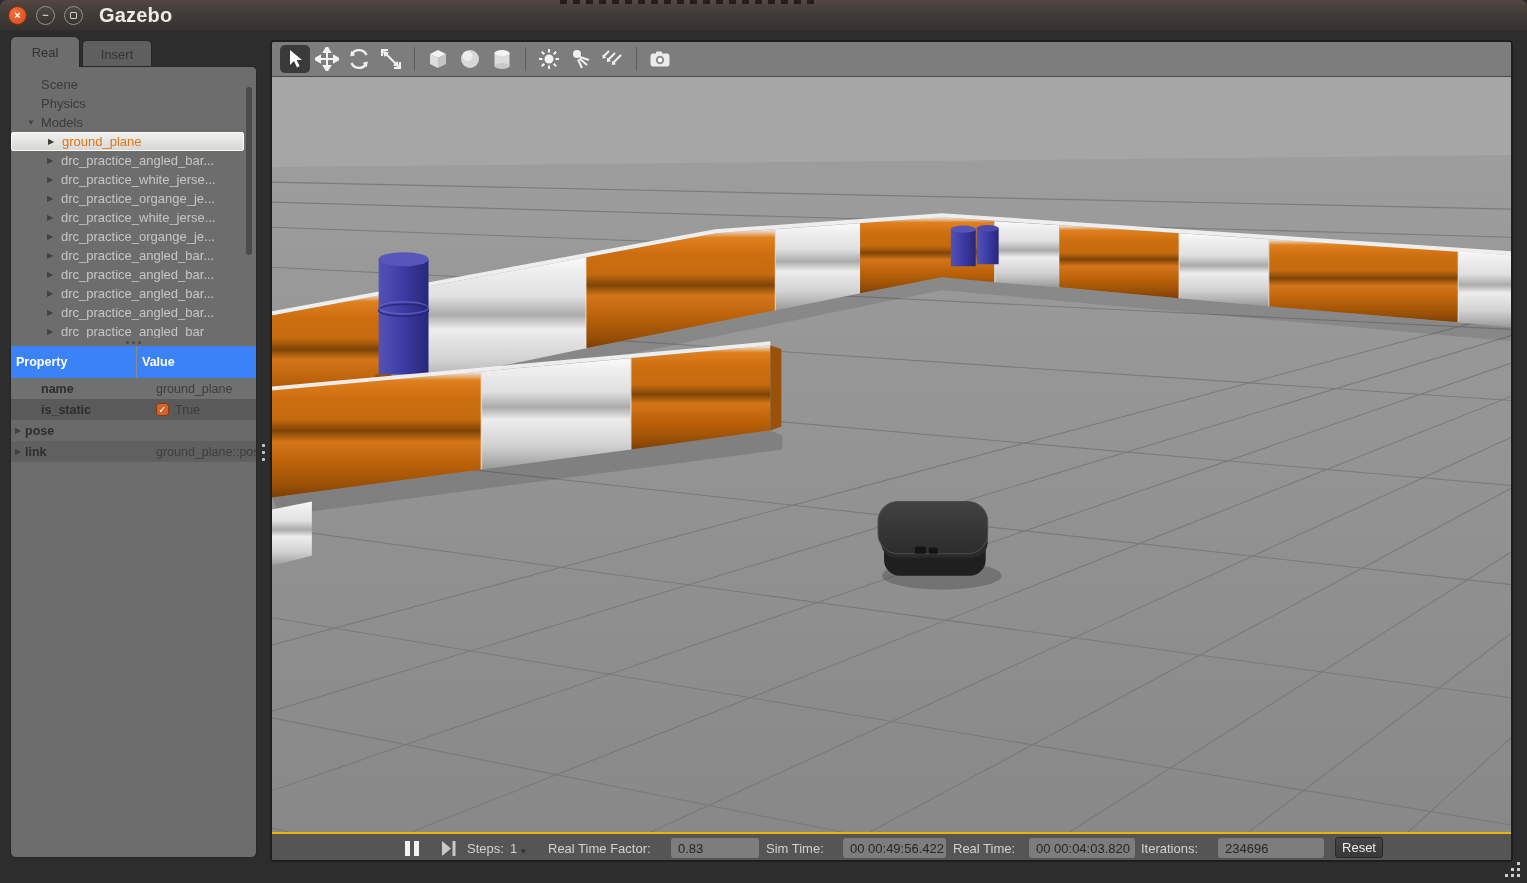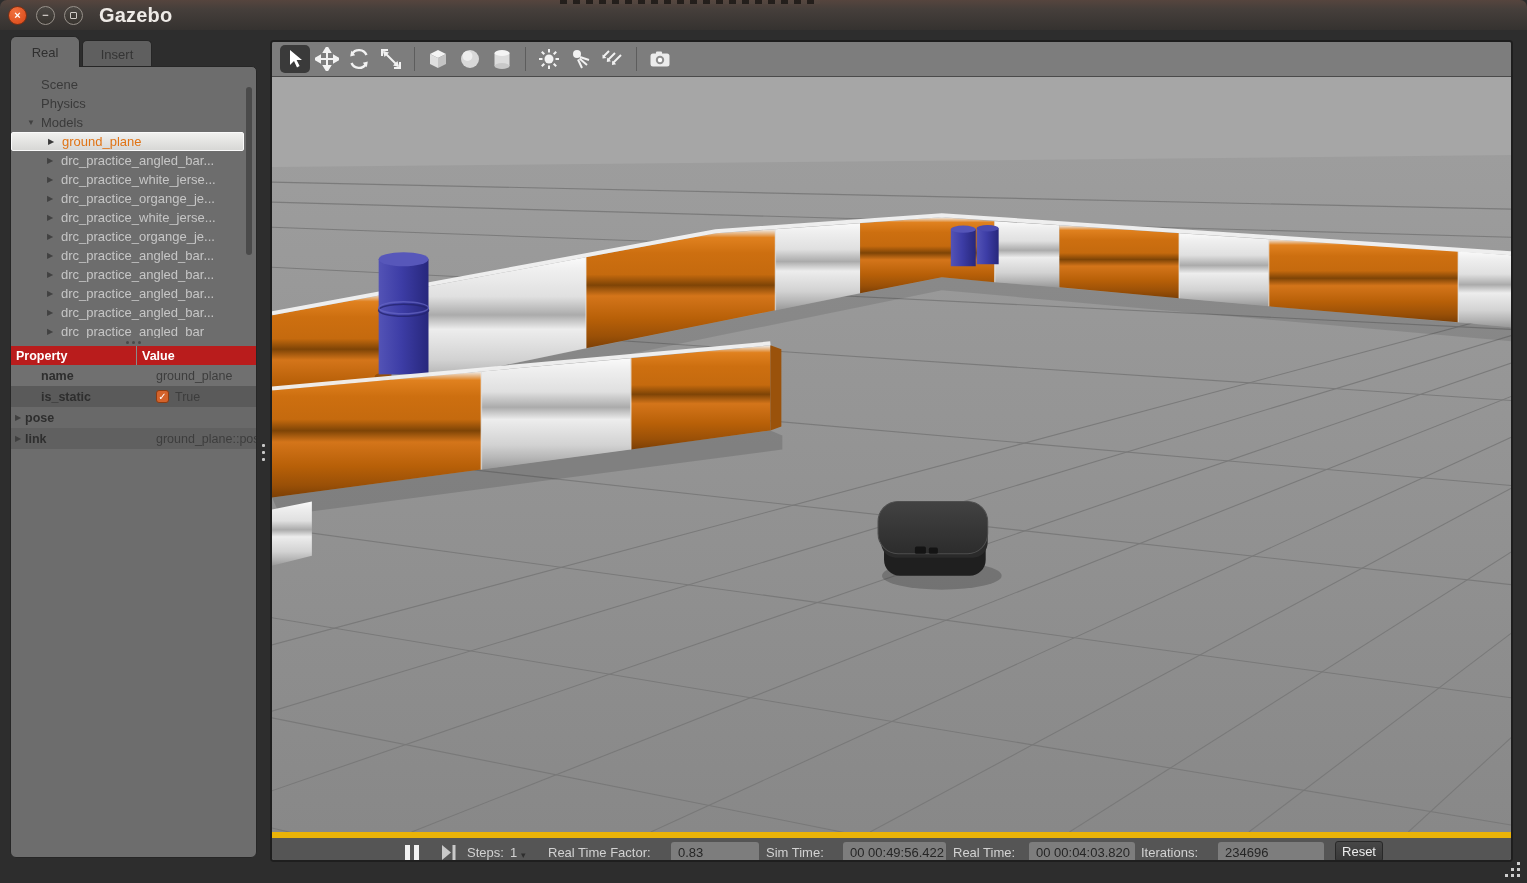--- a/index.html
+++ b/index.html
@@ -42,22 +42,22 @@
   .titem.sel{background:linear-gradient(#f1f1ef,#d7d7d5);border-radius:2px;margin-right:12px;
     color:#e07416;border:1px solid #fafafa;}
   .titem.sel .arr{color:#3a3a3a}
   .tree-sb{position:absolute;right:4px;top:20px;width:6px;height:168px;background:#4a4a4a;
     border-radius:3px;}
   .split-dots{height:8px;display:flex;align-items:center;justify-content:center;gap:3px;}
   .split-dots i{width:3px;height:3px;background:#4a4a4a;border-radius:50%;display:block;}
 
   
   .ptable{font-size:12.5px;}
-  .phead{display:grid;grid-template-columns:126px 1fr;background:#b91c1c;color:#ffffff;
-    font-weight:bold;height:19px;align-items:center;}
+  .phead{display:grid;grid-template-columns:126px 1fr;background:#3b82f6;color:#ffffff;
+    font-weight:bold;height:32px;align-items:center;}
   .phead div{padding-left:5px;border-right:1px solid #8a8a8a;height:100%;display:flex;align-items:center;}
   .phead div:last-child{border-right:none;}
   .prow{display:grid;grid-template-columns:126px 1fr;height:21px;align-items:center;color:#2e2e2e;gap:19px;}
   .prow .pname{font-weight:bold;display:flex;align-items:center;}
   .prow .pval{color:#3d3d3d;display:flex;align-items:center;gap:6px;}
   .prow .arr{width:14px;padding-left:4px;font-size:8px;color:#3f3f3f;}
   .ind{padding-left:30px;}
   .r0{background:#707070}.r1{background:#5a5a5a}.r2{background:#696969}.r3{background:#606060}
   .checkbox{width:13px;height:13px;background:#d4622a;border:1px solid #8a3c12;border-radius:3px;
     color:#fff;font-size:10px;display:flex;align-items:center;justify-content:center;line-height:1;}
@@ -73,21 +73,21 @@
     background:#7d7d7d;}
   .vtoolbar{height:35px;background:#7d7d7d;border-bottom:1px solid #4a4a4a;display:flex;
     align-items:center;padding-left:8px;gap:2px;flex:none;}
   .tool{width:30px;height:28px;display:flex;align-items:center;justify-content:center;border-radius:5px;}
   .tool.active{background:#3a3a3a;}
   .tsep{width:1px;height:24px;background:#5d5d5d;margin:0 6px;}
   .render{flex:1;position:relative;background:#a6a6a6;}
   .render svg{position:absolute;left:0;top:0;width:100%;height:100%;}
 
   
-  .statusbar{height:28px;background:#555555;border-top:6px solid #eab308;position:relative;flex:none;
+  .statusbar{height:28px;background:#555555;border-top:2px solid #eab308;position:relative;flex:none;
     font-size:13px;color:#d2d2d2;}
   .sb-abs{position:absolute;top:0;height:28px;display:flex;align-items:center;}
   .pauseicon i{display:inline-block;width:5px;height:15px;background:#f2f2f2;margin-right:4px;}
   .stepicon svg{display:block;}
   .sb-field{background:#7d7d7d;border-radius:3px;color:#262626;height:20px;display:flex;
     align-items:center;padding-left:7px;font-size:13px;}
   .sb-reset{background:linear-gradient(#474747,#383838);border:1px solid #282828;border-radius:3px;
     color:#ececec;height:21px;display:flex;align-items:center;justify-content:center;font-size:13px;}
   .steps-caret{font-size:9px;color:#2e2e2e;}
 

